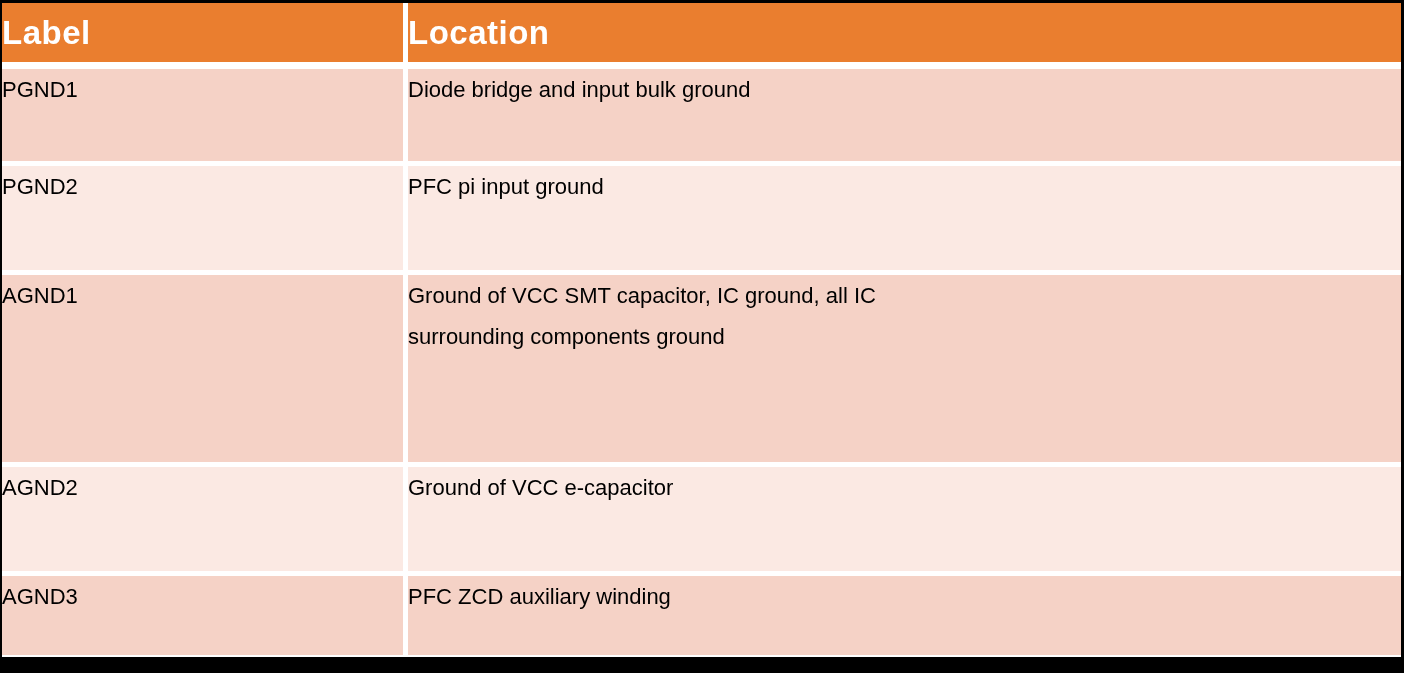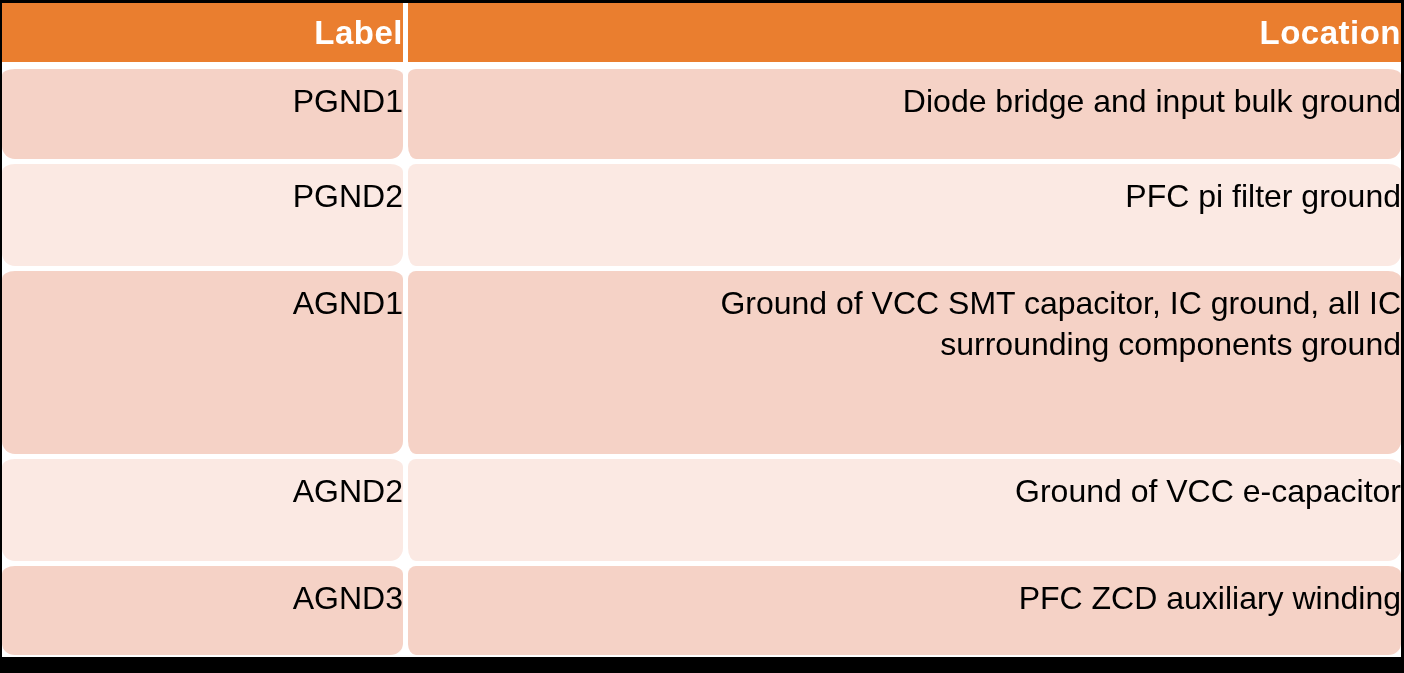--- a/index.html
+++ b/index.html
@@ -31,43 +31,41 @@
     border-collapse: separate;
     border-spacing: 0;
     table-layout: fixed;
     background: var(--gap);
   }
   col.c-label { width: 401px; }
   col.c-location { width: 998px; }
 
   th, td {
     padding: 0;
-    text-align: right;
+    text-align: left;
     overflow: hidden;
     margin-left: 44px;
   }
   thead th {
     height: 59px;
     background: var(--header-bg);
     color: var(--header-text);
     font-size: 33px;
     font-weight: bold;
     vertical-align: middle;
     letter-spacing: 0.5px;
   }
   thead th.loc { border-left: 5px solid var(--gap); }
 
   tbody td {
     border-top: 5px solid var(--gap);
     vertical-align: top;
-    padding-top: 12px;
-    font-size: 32px;
+    font-size: 22px;
     line-height: 41px;
     color: var(--body-text);
-    border-radius: 13px;
   }
   tbody td.loc {
     border-left: 5px solid var(--gap);
     white-space: pre-line;
   }
   tbody tr:nth-child(odd) td { background: var(--row-dark); }
   tbody tr:nth-child(even) td { background: var(--row-light); }
 
   tr.r-first td { border-top-width: 7px; }
   tr.r { height: 67px; }
@@ -91,21 +89,21 @@
         <th class="loc">Location</th>
       </tr>
     </thead>
     <tbody>
       <tr class="r-first">
         <td class="lab">PGND1</td>
         <td class="loc">Diode bridge and input bulk ground</td>
       </tr>
       <tr class="r">
         <td class="lab">PGND2</td>
-        <td class="loc">PFC pi filter ground</td>
+        <td class="loc">PFC pi input ground</td>
       </tr>
       <tr class="r-tall">
         <td class="lab">AGND1</td>
         <td class="loc">Ground of VCC SMT capacitor, IC ground, all IC
 surrounding components ground</td>
       </tr>
       <tr class="r">
         <td class="lab">AGND2</td>
         <td class="loc">Ground of VCC e-capacitor</td>
       </tr>

